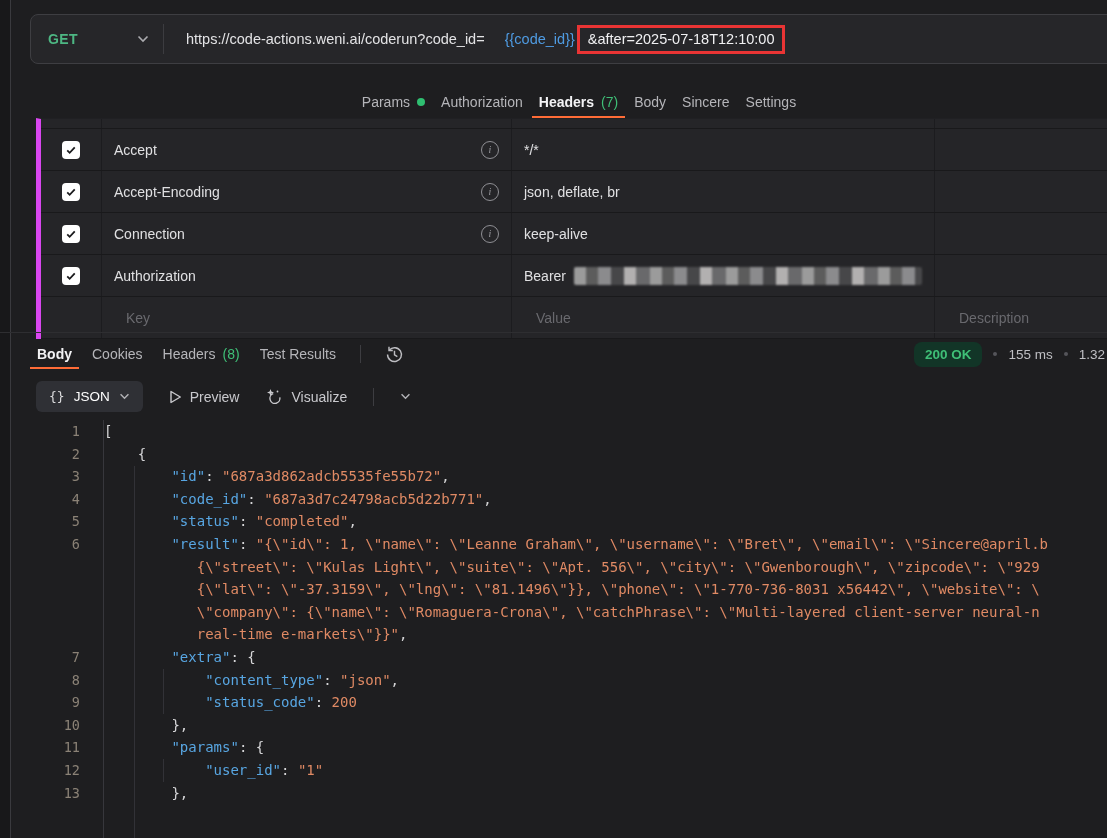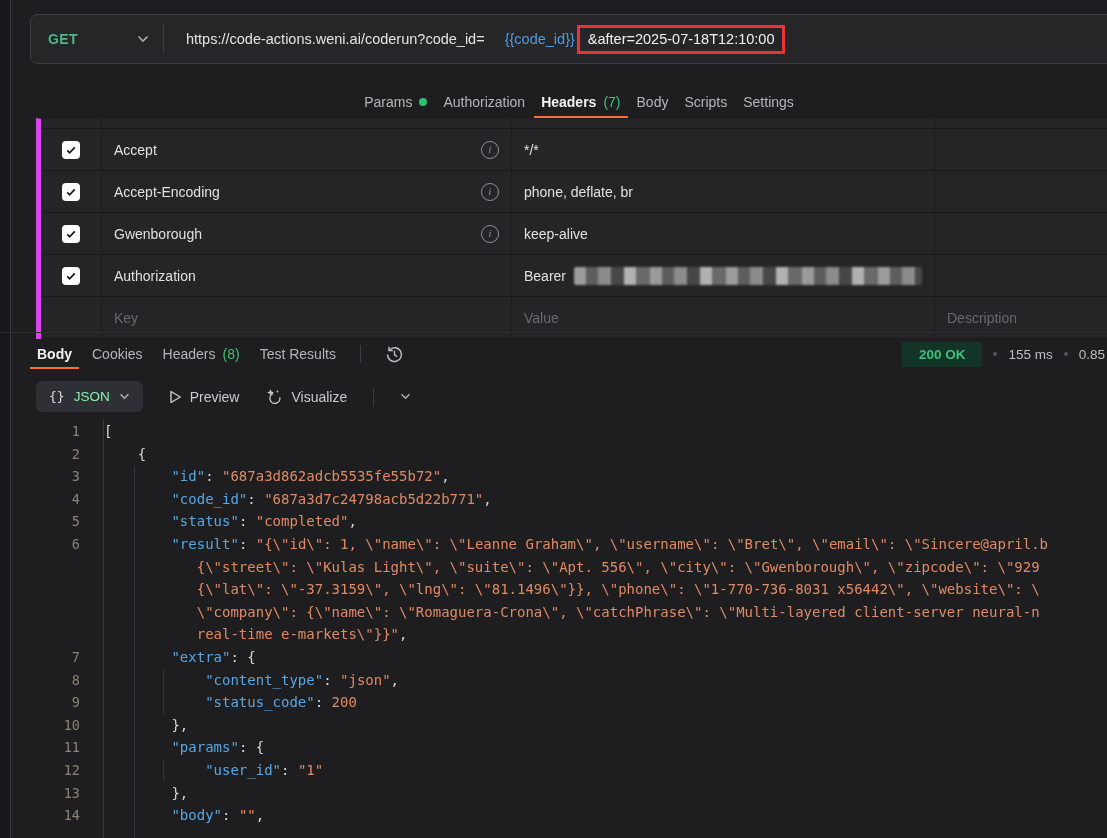--- a/index.html
+++ b/index.html
@@ -34,43 +34,43 @@
   .trow.stub{height:9px;}
   .tcell{display:flex;align-items:center;border-right:1px solid #1c1c1f;padding:0 12px;font-size:14px;
          color:#e0e0e2;box-sizing:border-box;overflow:hidden;white-space:nowrap;}
   .tcell.cb{justify-content:center;padding:0;}
   .tcell.desc{border-right:none;text-align:center;}
   .tcell .keytxt{flex:1;}
   .checkbox{width:18px;height:18px;background:#fff;border-radius:4px;display:flex;align-items:center;
             justify-content:center;cursor:pointer;}
   .info{width:16px;height:16px;border:1px solid #8f8f94;border-radius:50%;color:#9a9a9f;font-size:10px;
         display:flex;align-items:center;justify-content:center;font-family:"Liberation Serif",serif;font-style:italic;}
-  .ph{color:#69696e;}
+  .ph{color:#69696e;margin-left:12px;}
   .masked{display:inline-block;width:348px;height:18px;margin-left:8px;border-radius:2px;vertical-align:middle;
           background:repeating-linear-gradient(90deg,#9a9a9a 0 12px,#5e5e5e 12px 24px,#8a8a8c 24px 37px,#4a4a4c 37px 50px,#b0aeae 50px 62px,#6a6a6c 62px 76px);
           filter:blur(1.1px) contrast(1.05);}
 
   
   .resp-sep{position:absolute;left:0;top:332px;width:1107px;height:1px;background:#2e2e31;}
   .resp-tabs{position:absolute;left:0;top:336px;width:1107px;height:36px;display:flex;align-items:stretch;
              padding-left:37px;gap:20px;box-sizing:border-box;font-size:14px;}
   .resp-tabs .tab.active::after{bottom:3px;}
   .vdiv{width:1px;height:18px;background:#3d3d41;align-self:center;margin-left:4px;}
   .hist{align-self:center;margin-left:4px;cursor:pointer;display:flex;}
   .resp-meta{position:absolute;right:-6px;top:0;height:100%;display:flex;align-items:center;gap:11px;padding-right:8px;}
-  .badge{background:#123527;color:#3fbf77;font-size:13.5px;font-weight:bold;padding:5px 17px;border-radius:0;cursor:pointer;}
+  .badge{background:#123527;color:#3fbf77;font-size:13.5px;font-weight:bold;padding:5px 11px;border-radius:8px;cursor:pointer;}
   .metadot{width:4px;height:4px;border-radius:50%;background:#55555a;}
   .metaval{color:#bfbfc3;font-size:13.5px;}
 
   
   .toolbar{position:absolute;left:36px;top:381px;height:31px;display:flex;align-items:center;gap:26px;}
   .pill{height:31px;background:#2f3035;border-radius:6px;display:flex;align-items:center;gap:9px;
         padding:0 13px;cursor:pointer;}
   .braces{font-family:"DejaVu Sans Mono",monospace;font-size:13px;color:#dcdcde;}
-  .pill-label{font-size:13.5px;color:#86efac;}
+  .pill-label{font-size:13.5px;color:#ffffff;}
   .tool{display:flex;align-items:center;gap:8px;color:#c9c9cd;font-size:14px;cursor:pointer;}
   .toolbar .vdiv{margin-left:0;}
 
   
   .code{position:absolute;left:0;top:420px;width:1107px;bottom:0;font-family:"DejaVu Sans Mono",monospace;
         font-size:14px;line-height:22.6px;color:#d6d6d8;}
   .crow{display:flex;height:22.6px;white-space:pre;}
   .ln{width:80px;text-align:right;color:#8b8276;flex:0 0 80px;font-size:13.5px;}
   .ctext{padding-left:24px;white-space:pre;overflow:hidden;}
   .sk{color:#58a6e2;}
@@ -112,21 +112,21 @@
         <span>Authorization</span>
       </div>
     <div class="tab active">
       <span>Headers</span>
       <span class="cnt" style="font-weight:normal">(7)</span>
     </div>
     <div class="tab">
         <span>Body</span>
       </div>
     <div class="tab">
-        <span>Scripts</span>
+        <span>Sincere</span>
       </div>
     <div class="tab">
         <span>Settings</span>
       </div>
   </div>
 
   <div class="tbl">
     <div class="trow stub">
       <div class="tcell cb"></div>
         <div class="tcell"></div>
@@ -158,35 +158,35 @@
             <svg width="12" height="12" viewBox="0 0 16 16">
               <path d="M3 8.5l3.2 3.2L13 4.5" fill="none" stroke="#1b1b1d" stroke-width="2.4"></path>
             </svg>
           </span>
         </div>
       <div class="tcell">
           <span class="keytxt">Accept-Encoding</span>
           <span class="info">i</span>
         </div>
       <div class="tcell">
-          <span>phone, deflate, br</span>
+          <span>json, deflate, br</span>
         </div>
       <div class="tcell desc"></div>
     </div>
 
     <div class="trow">
       <div class="tcell cb">
           <span class="checkbox">
             <svg width="12" height="12" viewBox="0 0 16 16">
               <path d="M3 8.5l3.2 3.2L13 4.5" fill="none" stroke="#1b1b1d" stroke-width="2.4"></path>
             </svg>
           </span>
         </div>
       <div class="tcell">
-          <span class="keytxt">Gwenborough</span>
+          <span class="keytxt">Connection</span>
           <span class="info">i</span>
         </div>
       <div class="tcell">
           <span>keep-alive</span>
         </div>
       <div class="tcell desc"></div>
     </div>
 
     <div class="trow">
       <div class="tcell cb">
@@ -242,21 +242,21 @@
           <path d="M4.6 5.2A7.3 7.3 0 1 1 2.7 10" fill="none" stroke="#bdbdc1" stroke-width="1.5"></path>
           <polyline points="4.2,1.8 4.2,5.8 8.2,5.8" fill="none" stroke="#bdbdc1" stroke-width="1.5"></polyline>
           <polyline points="10,6 10,10.4 13,12.2" fill="none" stroke="#bdbdc1" stroke-width="1.5"></polyline>
         </svg>
     </span>
     <div class="resp-meta">
       <span class="badge">200 OK</span>
       <span class="metadot"></span>
       <span class="metaval">155 ms</span>
       <span class="metadot"></span>
-      <span class="metaval">0.85</span>
+      <span class="metaval">1.32</span>
     </div>
   </div>
 
   <div class="toolbar">
     <div class="pill">
       <span class="braces">{}</span>
       <span class="pill-label">JSON</span>
       <svg width="11" height="7" viewBox="0 0 12 8">
           <polyline points="1.5,1.5 6,6 10.5,1.5" fill="none" stroke="#b3b3b7" stroke-width="1.6"></polyline>
         </svg>
@@ -293,20 +293,19 @@
         <div class="crow"><span class="ln"></span><span class="ctext">           <span class="ss">{\"lat\": \"-37.3159\", \"lng\": \"81.1496\"}}, \"phone\": \"1-770-736-8031 x56442\", \"website\": \</span></span></div>
         <div class="crow"><span class="ln"></span><span class="ctext">           <span class="ss">\"company\": {\"name\": \"Romaguera-Crona\", \"catchPhrase\": \"Multi-layered client-server neural-n</span></span></div>
         <div class="crow"><span class="ln"></span><span class="ctext">           <span class="ss">real-time e-markets\"}}"</span><span class="sp">,</span></span></div>
         <div class="crow"><span class="ln">7</span><span class="ctext">        <span class="sk">"extra"</span><span class="sp">: {</span></span></div>
         <div class="crow"><span class="ln">8</span><span class="ctext">            <span class="sk">"content_type"</span><span class="sp">: </span><span class="ss">"json"</span><span class="sp">,</span></span></div>
         <div class="crow"><span class="ln">9</span><span class="ctext">            <span class="sk">"status_code"</span><span class="sp">: </span><span class="sn">200</span></span></div>
         <div class="crow"><span class="ln">10</span><span class="ctext">        <span class="sp">},</span></span></div>
         <div class="crow"><span class="ln">11</span><span class="ctext">        <span class="sk">"params"</span><span class="sp">: {</span></span></div>
         <div class="crow"><span class="ln">12</span><span class="ctext">            <span class="sk">"user_id"</span><span class="sp">: </span><span class="ss">"1"</span></span></div>
         <div class="crow"><span class="ln">13</span><span class="ctext">        <span class="sp">},</span></span></div>
-        <div class="crow"><span class="ln">14</span><span class="ctext">        <span class="sk">"body"</span><span class="sp">: </span><span class="ss">""</span><span class="sp">,</span></span></div>
       </div>
   </div>
   <div class="guide" style="left:103px;top:420px;bottom:0;background:#37373c;"></div>
   <div class="guide" style="left:134px;top:466px;bottom:0;"></div>
   <div class="guide" style="left:163px;top:669px;height:45px;"></div>
   <div class="guide" style="left:163px;top:759px;height:23px;"></div>
 </div>
 
 </body></html>

